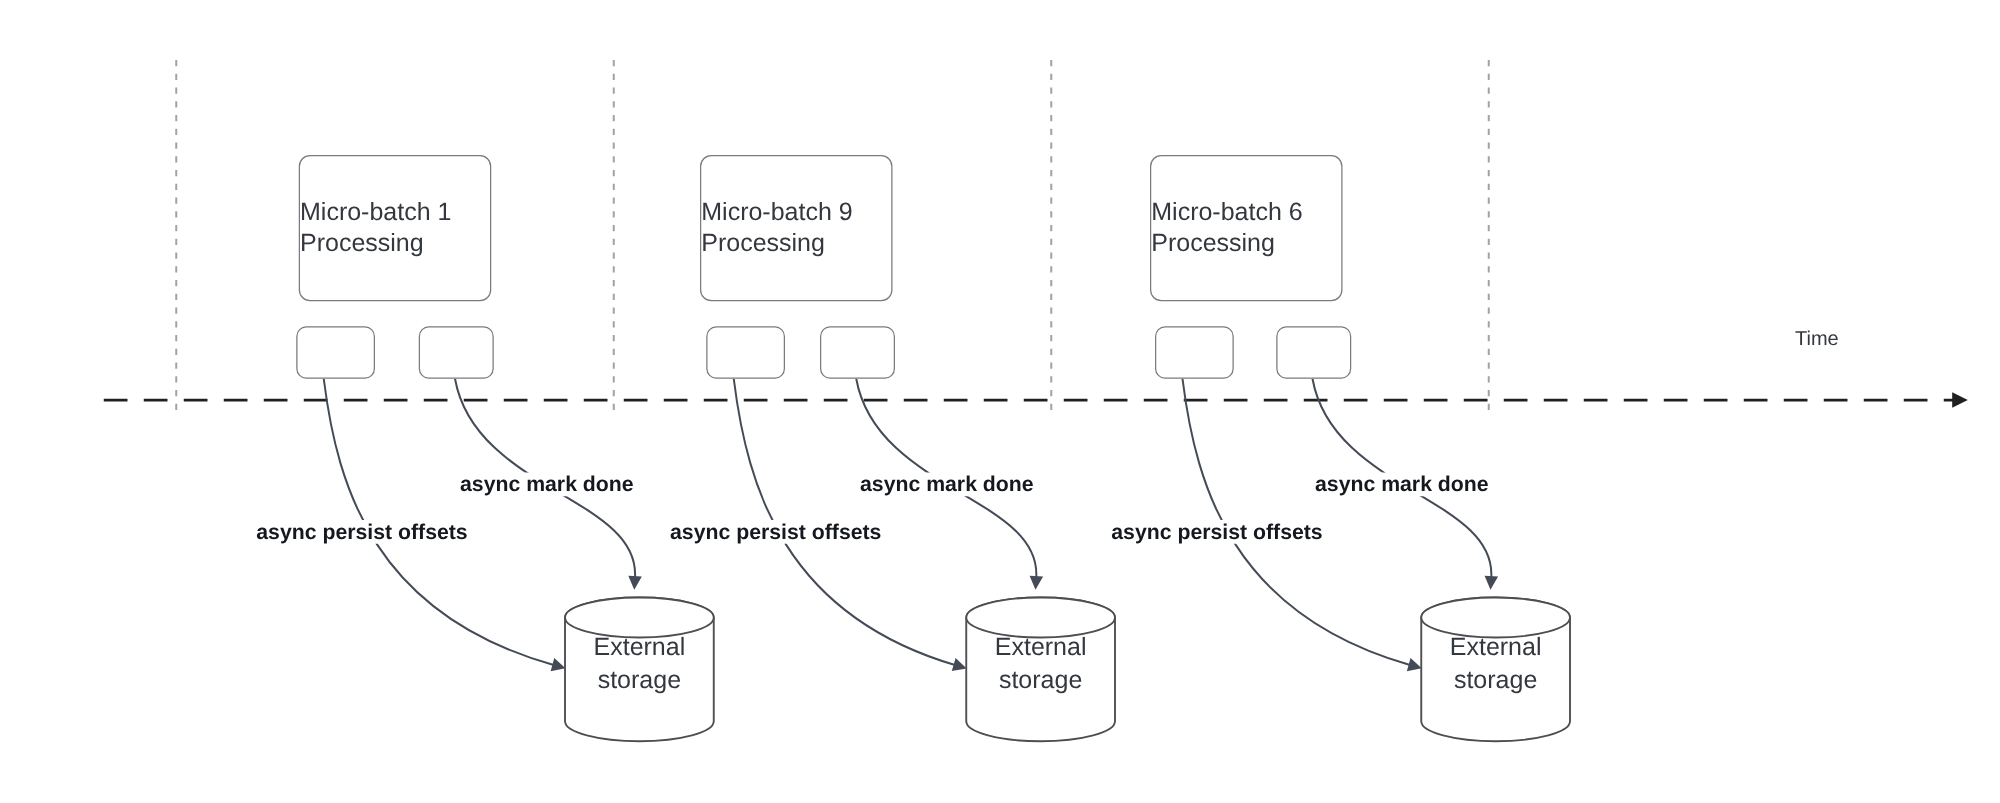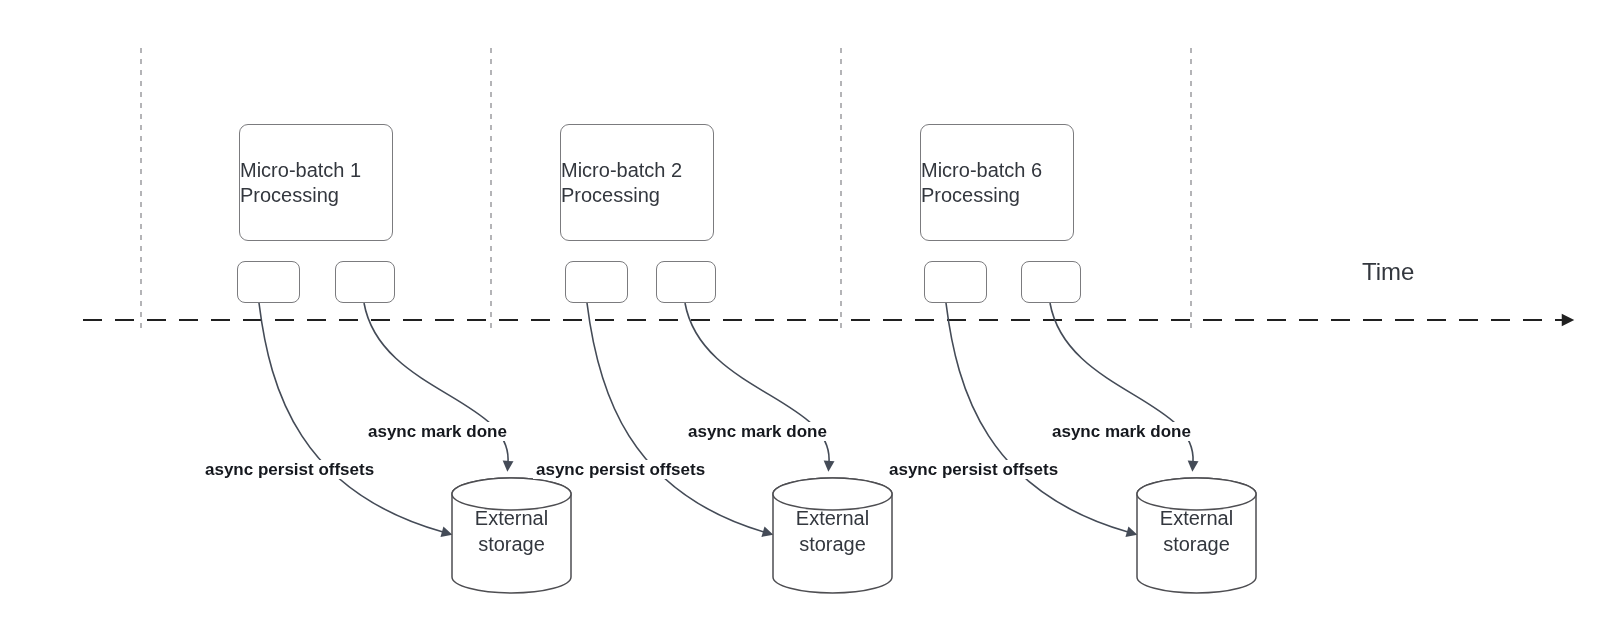--- a/index.html
+++ b/index.html
@@ -25,28 +25,28 @@
     width:154px;height:117px;top:124px;
     display:flex;flex-direction:column;align-items:flex-start;justify-content:center;
     text-align:center;color:var(--shape-text,#33373e);
     font-size:20px;line-height:25px;
   }
   .small{width:63px;height:42px;top:261px;border-radius:8px;}
 
   .alabel{
     position:absolute;font-weight:bold;font-size:17px;line-height:17px;
     color:var(--arrow-label-text,#15181e);background:var(--background,#fff);
-    padding:1px 3px;white-space:nowrap;margin-top:44px;
+    padding:1px 3px;white-space:nowrap;
   }
   .cyltext{
     position:absolute;width:119px;top:505px;text-align:center;
     font-size:20px;line-height:26px;color:var(--shape-text,#33373e);
   }
   .timelabel{
-    position:absolute;left:1362px;top:261px;font-size:24px;line-height:21px;
+    position:absolute;left:1436px;top:261px;font-size:16px;line-height:21px;
     color:var(--shape-text,#33373e);
   }
 </style>
 </head>
 <body>
 
 <div class="canvas">
 
   <svg class="layer" viewBox="0 0 1600 642">
     <defs>
@@ -96,21 +96,21 @@
   <div class="node small" style="left:237px"></div>
   <div class="node small" style="left:335px;width:60px"></div>
   <div class="alabel" style="left:202px;top:416px">async persist offsets</div>
   <div class="alabel" style="left:365px;top:378px">async mark done</div>
   <div class="cyltext" style="left:452px">
     <div>External</div>
     <div>storage</div>
   </div>
 
   <div class="node big" style="left:560px">
-    <div>Micro-batch 2</div>
+    <div>Micro-batch 9</div>
     <div>Processing</div>
   </div>
   <div class="node small" style="left:565px"></div>
   <div class="node small" style="left:656px;width:60px"></div>
   <div class="alabel" style="left:533px;top:416px">async persist offsets</div>
   <div class="alabel" style="left:685px;top:378px">async mark done</div>
   <div class="cyltext" style="left:773px">
     <div>External</div>
     <div>storage</div>
   </div>

